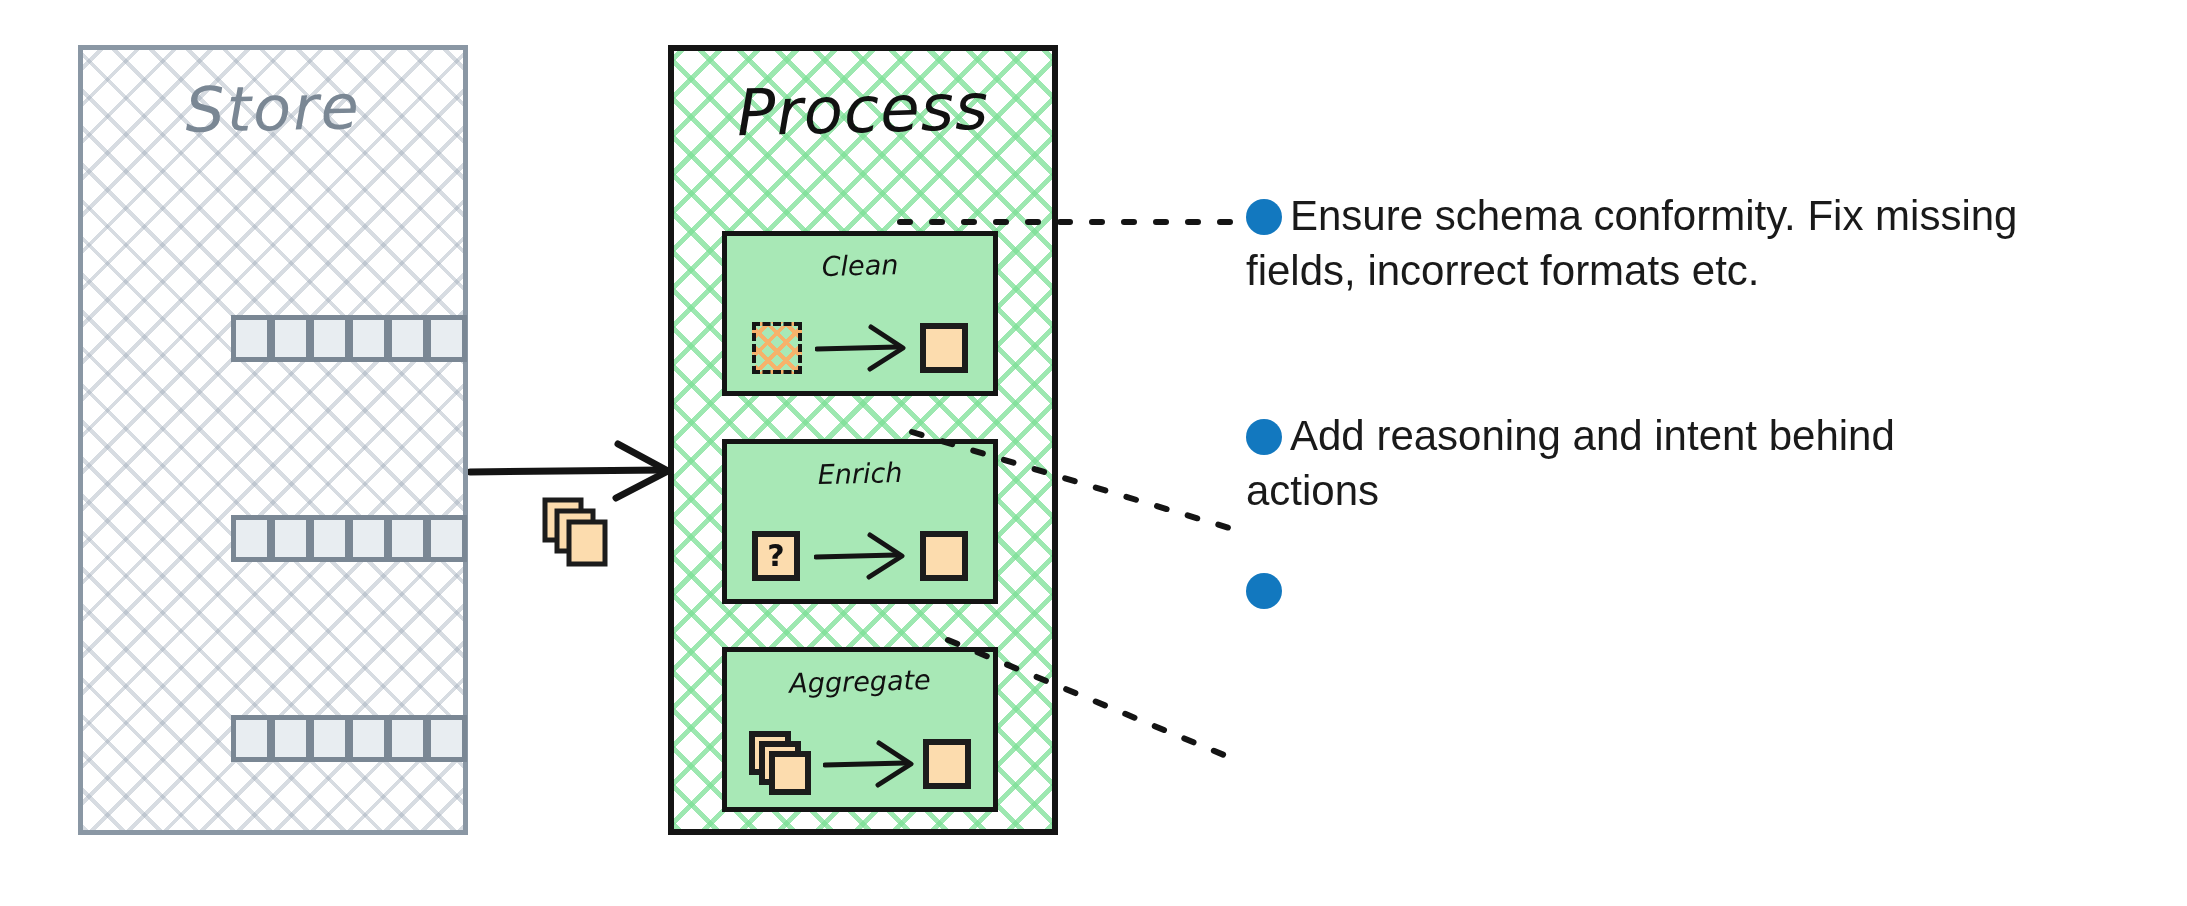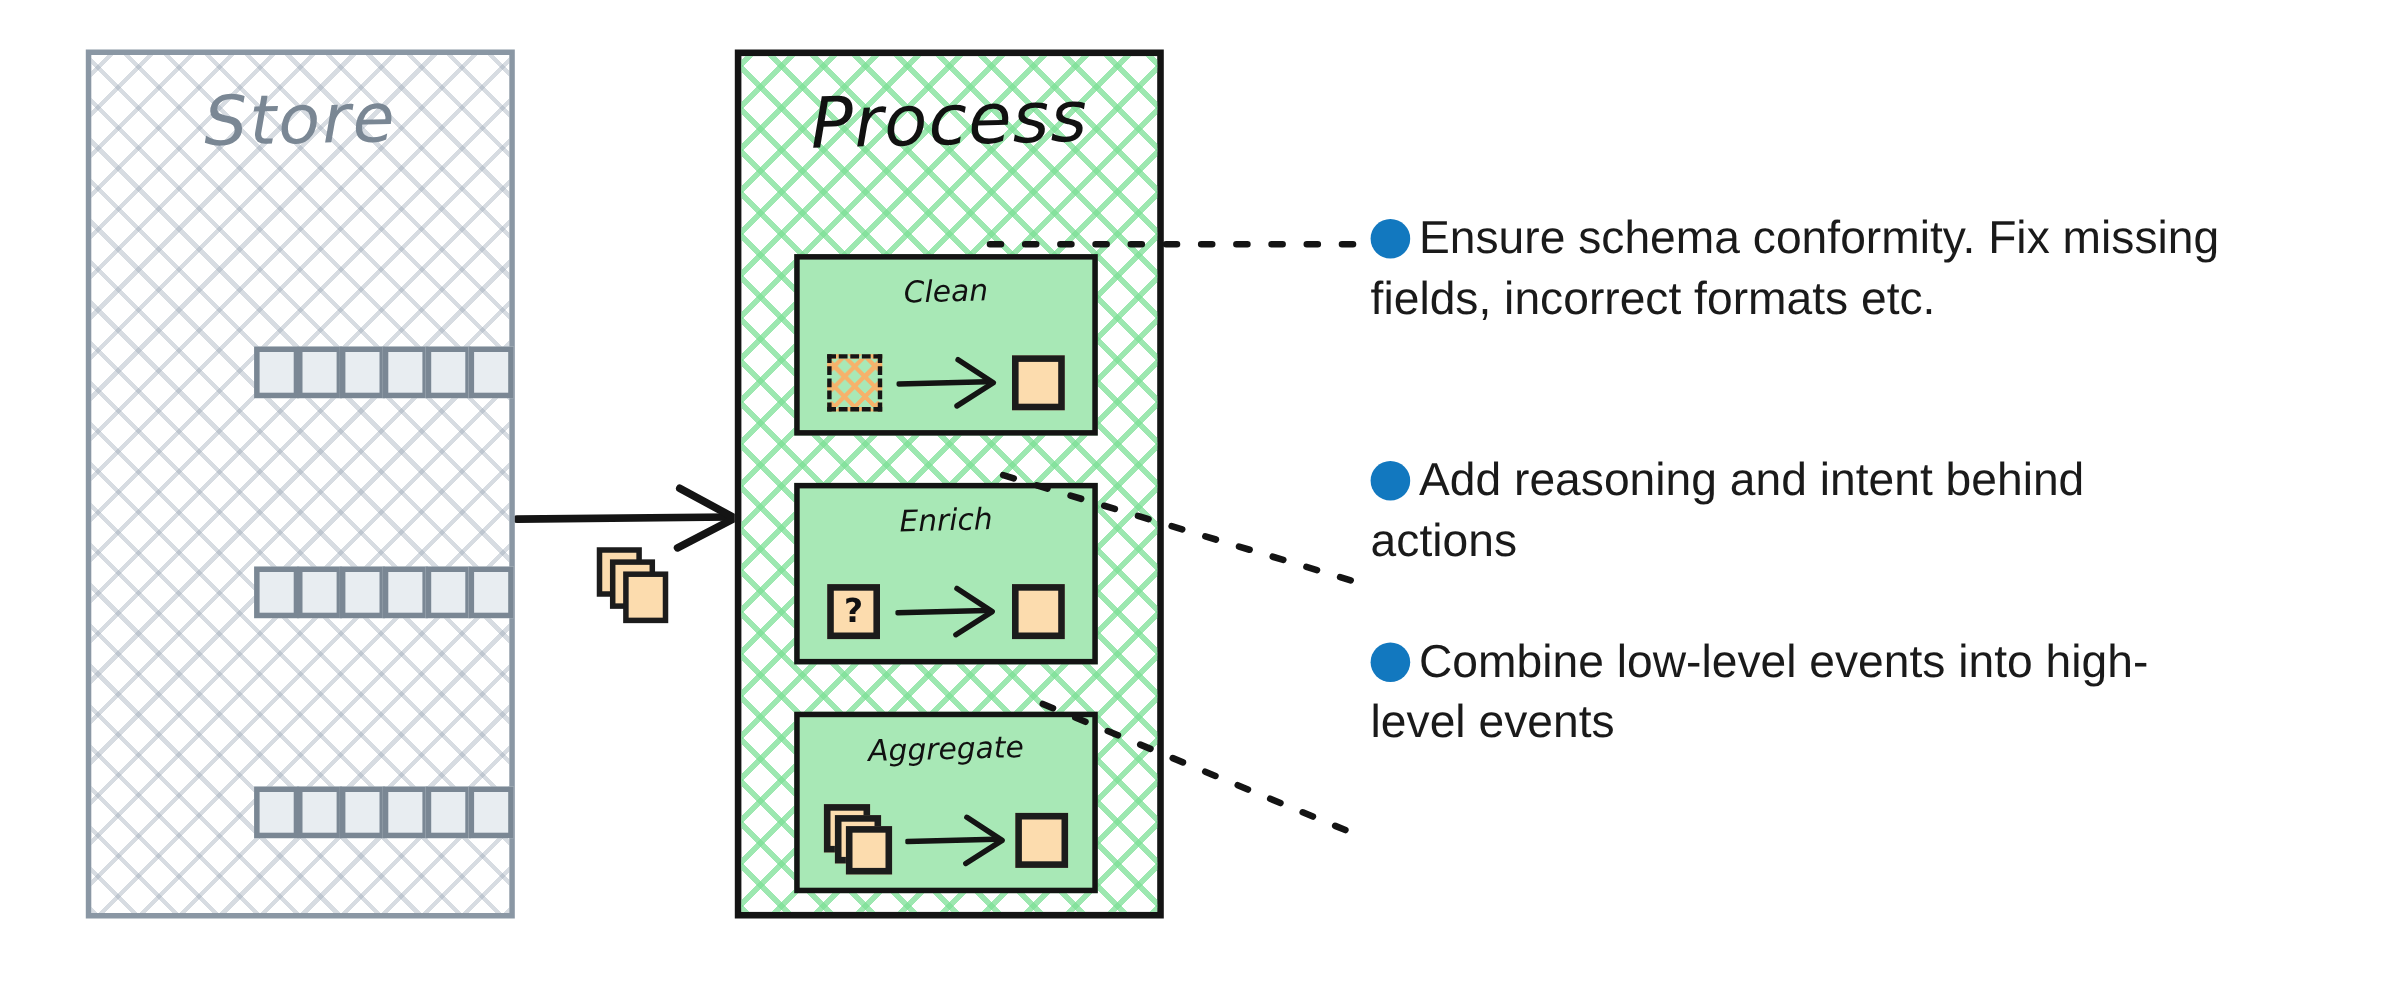--- a/index.html
+++ b/index.html
@@ -215,16 +215,16 @@
 
   <div class="bullet-block bb2">
     <span class="dot"></span><span class="btext">Add reasoning and intent behind actions</span>
   </div>
 
   <div class="bullet-block bb1">
     <span class="dot"></span><span class="btext">Ensure schema conformity. Fix missing fields, incorrect formats etc.</span>
   </div>
 
   <div class="bullet-block bb3">
-    <span class="dot"></span><span class="btext">Combine low-level events into high-level events</span>
+    <span class="dot"></span>
   </div>
 
 </div>
 
 </body></html>

